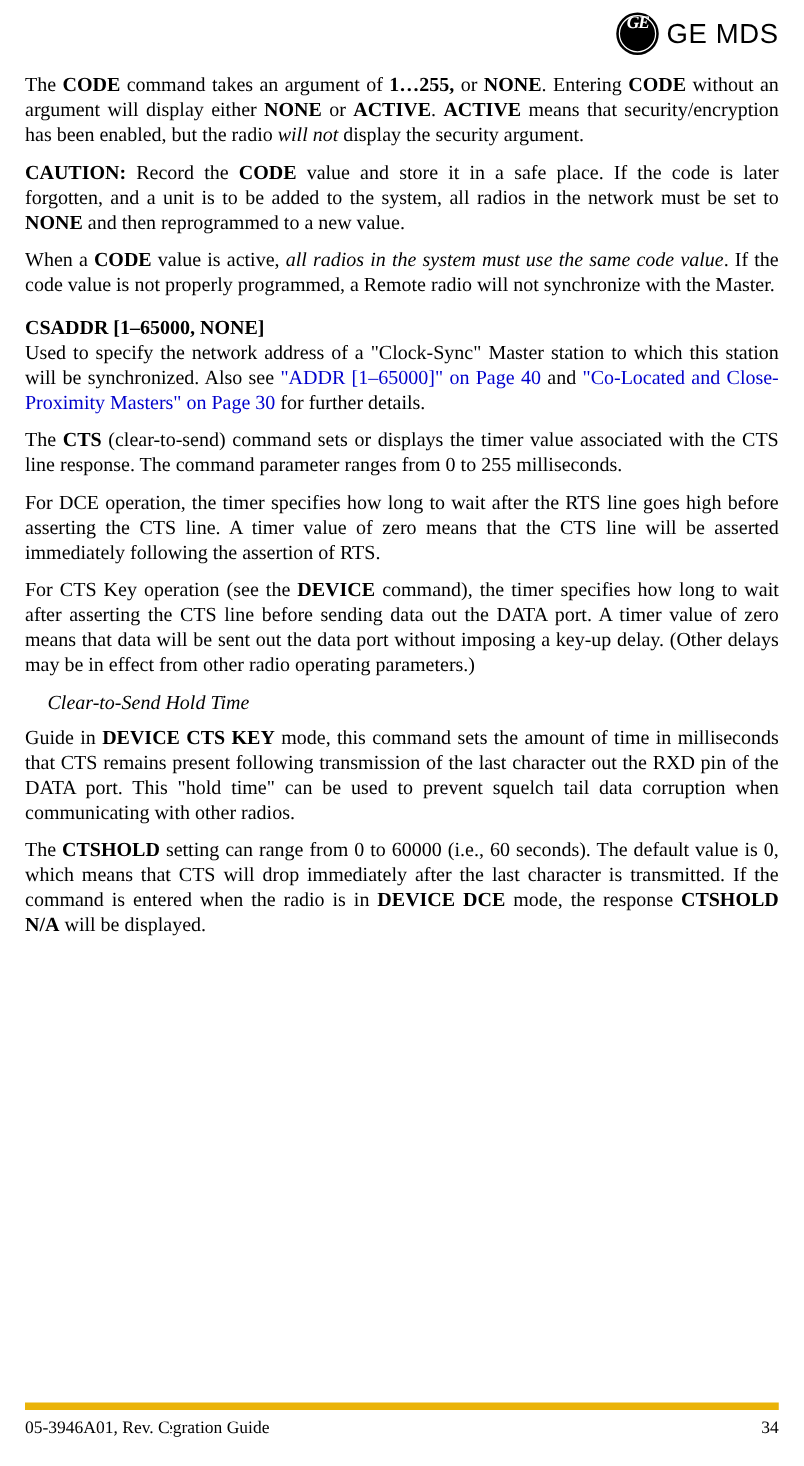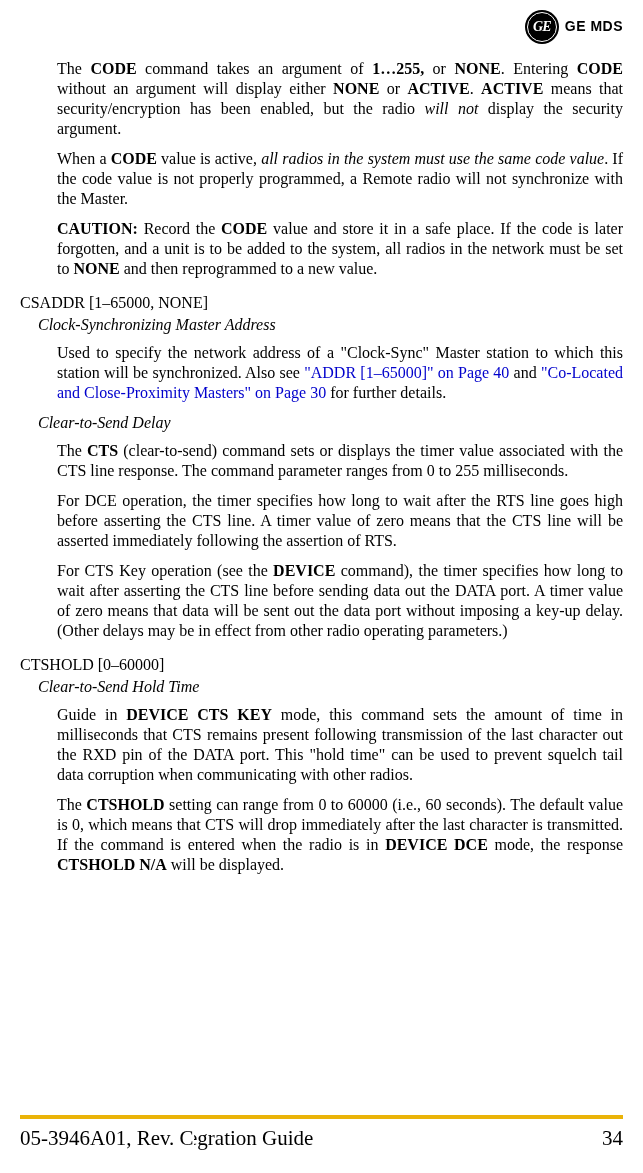--- a/index.html
+++ b/index.html
@@ -25,21 +25,20 @@
       padding-bottom: 15px;
     }
     .ge-logo {
       width: 34px;
       height: 34px;
       border-radius: 50%;
       background: #000;
       position: relative;
       margin-right: 6px;
       display: flex;
-      align-items: center;
       justify-content: center;
     }
     .ge-logo::before {
       content: "";
       position: absolute;
       inset: 0;
       border-radius: 50%;
       border: 1.5px solid #fff;
       margin: 2px;
       box-sizing: border-box;
@@ -49,64 +48,63 @@
       font-family: Georgia, serif;
       font-style: italic;
       font-size: 14px;
       font-weight: bold;
       position: relative;
       z-index: 1;
       letter-spacing: -1px;
     }
     .brand-text {
       font-family: Arial, Helvetica, sans-serif;
-      font-weight: 700;
-      font-size: 14px;
+      font-weight: 400;
+      font-size: 22px;
       color: #000;
       letter-spacing: 0.5px;
     }
     .content {
       padding: 0 0 0 0;
     }
     p.body {
       margin-bottom: 10px;
       text-align: justify;
-      margin-left: 37px;
     }
     .bold {
       font-weight: bold;
     }
     .italic {
       font-style: italic;
     }
     h3.section-head {
-      font-weight: normal;
+      font-weight: bold;
       font-size: 16px;
       margin-top: 14px;
       margin-bottom: 0;
     }
     p.subtitle {
       font-style: italic;
       margin-left: 18px;
       margin-bottom: 8px;
       margin-top: 2px;
     }
     .link {
       color: #0000cc;
     }
     .footer {
       position: absolute;
       bottom: 22px;
       left: 20px;
       right: 20px;
-      border-top: 4px solid #eab308;
+      border-top: 6px solid #eab308;
       padding-top: 6px;
       display: flex;
       justify-content: space-between;
-      font-size: 21px;
+      font-size: 14px;
     }
     .footer .center {
       position: absolute;
       left: 0;
       right: 0;
       text-align: left;
     }
     .footer .left, .footer .right {
       position: relative;
       z-index: 1;
@@ -123,43 +121,40 @@
   <span class="brand-text">GE MDS</span>
 </div>
 
 <div class="content">
 
   <p class="body">
     <span>The </span><span class="bold">CODE</span><span> command takes an argument of </span><span class="bold">1…255,</span><span> or </span><span class="bold">NONE</span><span>. Entering </span><span class="bold">CODE</span><span> without an argument will display either </span><span class="bold">NONE</span><span> or </span><span class="bold">ACTIVE</span><span>. </span><span class="bold">ACTIVE</span><span> means that security/encryption has been enabled, but the radio </span><span class="italic">will not</span><span> display the security argument.</span>
   </p>
 
   <p class="body">
+    <span class="bold">CAUTION:</span><span> Record the </span><span class="bold">CODE</span><span> value and store it in a safe place. If the code is later forgotten, and a unit is to be added to the system, all radios in the network must be set to </span><span class="bold">NONE</span><span> and then reprogrammed to a new value.</span>
+  </p>
+
+  <p class="body">
     <span>When a </span><span class="bold">CODE</span><span> value is active, </span><span class="italic">all radios in the system must use the same code value</span><span>. If the code value is not properly programmed, a Remote radio will not synchronize with the Master.</span>
   </p>
 
-  <p class="body">
-    <span class="bold">CAUTION:</span><span> Record the </span><span class="bold">CODE</span><span> value and store it in a safe place. If the code is later forgotten, and a unit is to be added to the system, all radios in the network must be set to </span><span class="bold">NONE</span><span> and then reprogrammed to a new value.</span>
-  </p>
-
   <h3 class="section-head">CSADDR [1–65000, NONE]</h3>
-  <p class="subtitle">Clock-Synchronizing Master Address</p>
   <p class="body">
     <span>Used to specify the network address of a "Clock-Sync" Master station to which this station will be synchronized. Also see </span><span class="link">"ADDR [1–65000]" on Page 40</span><span> and </span><span class="link">"Co-Located and Close-Proximity Masters" on Page 30</span><span> for further details.</span>
   </p>
 
-  <p class="subtitle">Clear-to-Send Delay</p>
   <p class="body">
     <span>The </span><span class="bold">CTS</span><span> (clear-to-send) command sets or displays the timer value associated with the CTS line response. The command parameter ranges from 0 to 255 milliseconds.</span>
   </p>
   <p class="body">For DCE operation, the timer specifies how long to wait after the RTS line goes high before asserting the CTS line. A timer value of zero means that the CTS line will be asserted immediately following the assertion of RTS.</p>
   <p class="body">
     <span>For CTS Key operation (see the </span><span class="bold">DEVICE</span><span> command), the timer specifies how long to wait after asserting the CTS line before sending data out the </span><span>DATA</span><span> port. A timer value of zero means that data will be sent out the data port without imposing a key-up delay. (Other delays may be in effect from other radio operating parameters.)</span>
   </p>
 
-  <h3 class="section-head">CTSHOLD [0–60000]</h3>
   <p class="subtitle">Clear-to-Send Hold Time</p>
   <p class="body">
     <span>Guide in </span><span class="bold">DEVICE CTS KEY</span><span> mode, this command sets the amount of time in milliseconds that CTS remains present following transmission of the last character out the RXD pin of the </span><span>DATA</span><span> port. This "hold time" can be used to prevent squelch tail data corruption when communicating with other radios.</span>
   </p>
   <p class="body">
     <span>The </span><span class="bold">CTSHOLD</span><span> setting can range from 0 to 60000 (i.e., 60 seconds). The default value is 0, which means that CTS will drop immediately after the last character is transmitted. If the command is entered when the radio is in </span><span class="bold">DEVICE DCE</span><span> mode, the response </span><span class="bold">CTSHOLD N/A</span><span> will be displayed.</span>
   </p>
 
 </div>
 

